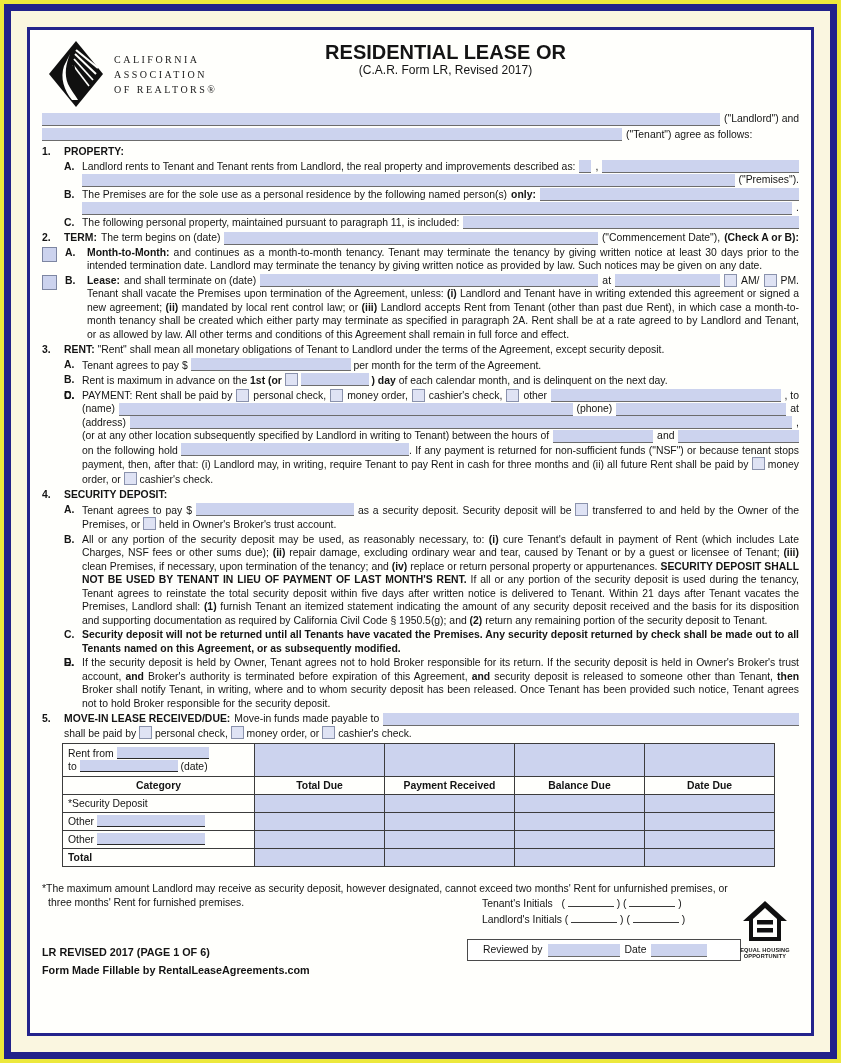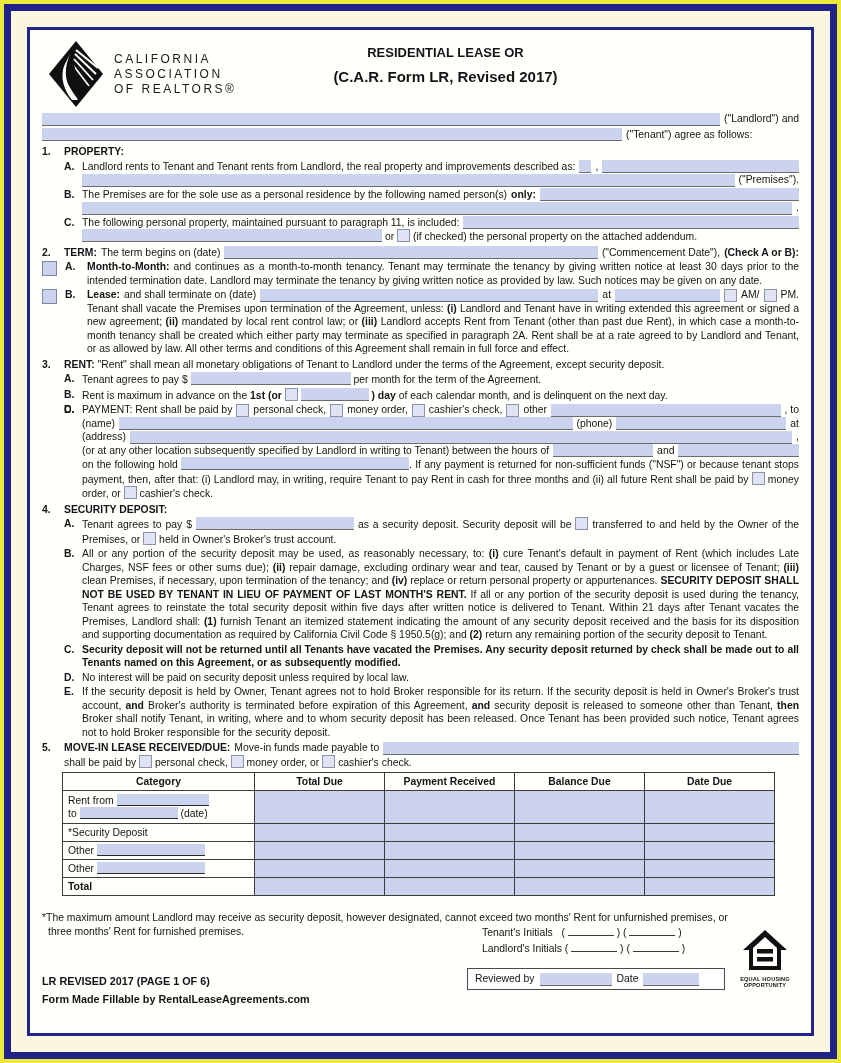--- a/index.html
+++ b/index.html
@@ -3,24 +3,24 @@
 <meta charset="utf-8">
 <style>
 html,body{margin:0;padding:0}
 body{width:841px;height:1063px;position:relative;background:#ece83c;font-family:"Liberation Sans",sans-serif;color:#141414}
 .navy-frame{position:absolute;inset:4px;background:#21218a}
 .cream{position:absolute;inset:7px;background:#faf6e0}
 .page{position:absolute;inset:16px;background:#fffffc;border:3px solid #23238c;padding:8px 12px 6px 12px;overflow:hidden;font-size:10.4px;line-height:13.5px;text-align:left}
 
 .hdr{position:relative;height:74px}
 .logo-wrap{position:absolute;left:6px;top:2px;display:flex;align-items:center;gap:10px}
-.logo-text{font-family:Liberation Sans, sans-serif;font-size:12px;line-height:15px;letter-spacing:2.5px;color:#1a1a1a}
+.logo-text{font-family:Liberation Serif, serif;font-size:10px;line-height:15px;letter-spacing:2.5px;color:#1a1a1a}
 .titles{position:absolute;left:170px;right:120px;top:6px;text-align:center}
-.t1{font-weight:bold;font-size:13px;line-height:17px}
-.t3{font-weight:bold;font-size:15px;margin-top:9px}
+.t1{font-weight:bold;font-size:20px;line-height:17px}
+.t3{font-weight:normal;font-size:12px;margin-top:3px}
 
 .row{display:flex;align-items:flex-end;gap:4px;white-space:nowrap}
 .row>span{flex:0 0 auto}
 .f{display:inline-block;background:#ccd3ee;border-bottom:1.2px solid #6c6c6c;height:12px;vertical-align:-2px}
 .f.gr{flex:1 1 30px;min-width:14px}
 .cb{display:inline-block;width:11px;height:11px;background:#dfe3f4;border:1px solid #8a92ac;vertical-align:-2px;flex:0 0 auto}
 .cbL{position:absolute;left:0;top:1px;width:13px;height:13px;background:#ccd3ee;border:1px solid #7d86a2}
 b{font-weight:bold}
 .j{text-align:justify}
 
@@ -36,21 +36,21 @@
 table.costs th,table.costs td{border:1.4px solid #3c3c3c;padding:0 5px;font-size:10.4px;vertical-align:middle}
 table.costs th{font-weight:bold;text-align:center;height:17px}
 td.sh{background:#ccd3ee}
 .cellf{display:inline-block;background:#ccd3ee;border-bottom:1.2px solid #2a2a2a;height:11px;vertical-align:-2px}
 
 .footer{position:relative;height:100px;margin-top:15px}
 .fn{white-space:nowrap}
 .inits{position:absolute;left:440px;top:14px;line-height:16px;white-space:nowrap}
 .ul{display:inline-block;width:46px;border-bottom:1.2px solid #3a3a3a;height:10px}
 .lrline{position:absolute;left:0;top:64px;font-weight:bold;font-size:10.8px}
-.rev{position:absolute;left:425px;top:57px;width:242px;border:1.6px solid #4a4a4a;padding:3px 7px;display:flex;gap:5px;align-items:flex-end;white-space:nowrap;background:#fff}
+.rev{position:absolute;left:425px;top:57px;width:242px;border:1.6px solid #4a4a4a;padding:3px 15px;display:flex;gap:5px;align-items:flex-end;white-space:nowrap;background:#fff}
 .eho{position:absolute;right:2px;top:18px;width:64px;text-align:center}
 .eho-cap{font-size:5.6px;line-height:6.5px;font-weight:bold;letter-spacing:.2px;margin-top:1px}
 .fillable{position:absolute;left:0;top:82px;font-weight:bold;font-size:10.8px}
 </style>
 </head>
 <body>
 <div class="navy-frame">
 <div class="cream">
 <div class="page">
 
@@ -113,26 +113,20 @@
       <span class="f gr"></span>
       <span>.</span>
     </div>
   </div>
   <div class="it">
     <span class="ltr">C.</span>
     <div class="row">
       <span>The following personal property, maintained pursuant to paragraph 11, is included:</span>
       <span class="f gr"></span>
     </div>
-    <div>
-      <span class="f" style="width:300px"></span>
-      <span>or</span>
-      <span class="cb"></span>
-      <span>(if checked) the personal property on the attached addendum.</span>
-    </div>
   </div>
 </div>
 
 <div class="sec">
   <span class="num">2.</span>
   <div class="row">
     <b>TERM:</b>
     <span>The term begins on (date)</span>
     <span class="f gr"></span>
     <span>("Commencement Date"),</span>
@@ -256,21 +250,20 @@
   <div class="it j">
     <span class="ltr">B.</span>
     <span><span>All or any portion of the security deposit may be used, as reasonably necessary, to: </span><b>(i)</b><span> cure Tenant's default in payment of Rent (which includes Late Charges, NSF fees or other sums due); </span><b>(ii)</b><span> repair damage, excluding ordinary wear and tear, caused by Tenant or by a guest or licensee of Tenant; </span><b>(iii)</b><span> clean Premises, if necessary, upon termination of the tenancy; and </span><b>(iv)</b><span> replace or return personal property or appurtenances. </span><b>SECURITY DEPOSIT SHALL NOT BE USED BY TENANT IN LIEU OF PAYMENT OF LAST MONTH'S RENT.</b><span> If all or any portion of the security deposit is used during the tenancy, Tenant agrees to reinstate the total security deposit within five days after written notice is delivered to Tenant. Within 21 days after Tenant vacates the Premises, Landlord shall: </span><b>(1)</b><span> furnish Tenant an itemized statement indicating the amount of any security deposit received and the basis for its disposition and supporting documentation as required by California Civil Code § 1950.5(g); and </span><b>(2)</b><span> return any remaining portion of the security deposit to Tenant.</span></span>
   </div>
   <div class="it j" style="font-weight:bold">
     <span class="ltr">C.</span>
     <span>Security deposit will not be returned until all Tenants have vacated the Premises. Any security deposit returned by check shall be made out to all Tenants named on this Agreement, or as subsequently modified.</span>
   </div>
   <div class="it">
     <span class="ltr">D.</span>
-    <span>No interest will be paid on security deposit unless required by local law.</span>
   </div>
   <div class="it j">
     <span class="ltr">E.</span>
     <span><span>If the security deposit is held by Owner, Tenant agrees not to hold Broker responsible for its return. If the security deposit is held in Owner's Broker's trust account, </span><b>and</b><span> Broker's authority is terminated before expiration of this Agreement, </span><b>and</b><span> security deposit is released to someone other than Tenant, </span><b>then</b><span> Broker shall notify Tenant, in writing, where and to whom security deposit has been released. Once Tenant has been provided such notice, Tenant agrees not to hold Broker responsible for the security deposit.</span></span>
   </div>
 </div>
 
 <div class="sec">
   <span class="num">5.</span>
   <div class="row">
@@ -292,35 +285,35 @@
 <table class="costs">
   <colgroup>
             <col style="width:192px">
             <col style="width:130px">
             <col style="width:130px">
             <col style="width:130px">
             <col style="width:130px">
           </colgroup>
   <tbody>
             <tr>
+    <td style="height:32px">
+      <div><span>Rent from</span> <span class="cellf" style="width:92px"></span></div>
+      <div><span>to</span> <span class="cellf" style="width:98px"></span> <span>(date)</span></div>
+    </td>
+    <td class="sh"></td>
+    <td class="sh"></td>
+    <td class="sh"></td>
+    <td class="sh"></td>
+  </tr>
+  <tr>
     <th>Category</th>
     <th>Total Due</th>
     <th>Payment Received</th>
     <th>Balance Due</th>
     <th>Date Due</th>
-  </tr>
-  <tr>
-    <td style="height:32px">
-      <div><span>Rent from</span> <span class="cellf" style="width:92px"></span></div>
-      <div><span>to</span> <span class="cellf" style="width:98px"></span> <span>(date)</span></div>
-    </td>
-    <td class="sh"></td>
-    <td class="sh"></td>
-    <td class="sh"></td>
-    <td class="sh"></td>
   </tr>
   <tr>
     <td style="height:17px">*Security Deposit</td>
     <td class="sh"></td>
     <td class="sh"></td>
     <td class="sh"></td>
     <td class="sh"></td>
   </tr>
   <tr>
     <td style="height:17px"><span>Other</span> <span class="cellf" style="width:108px"></span></td>

